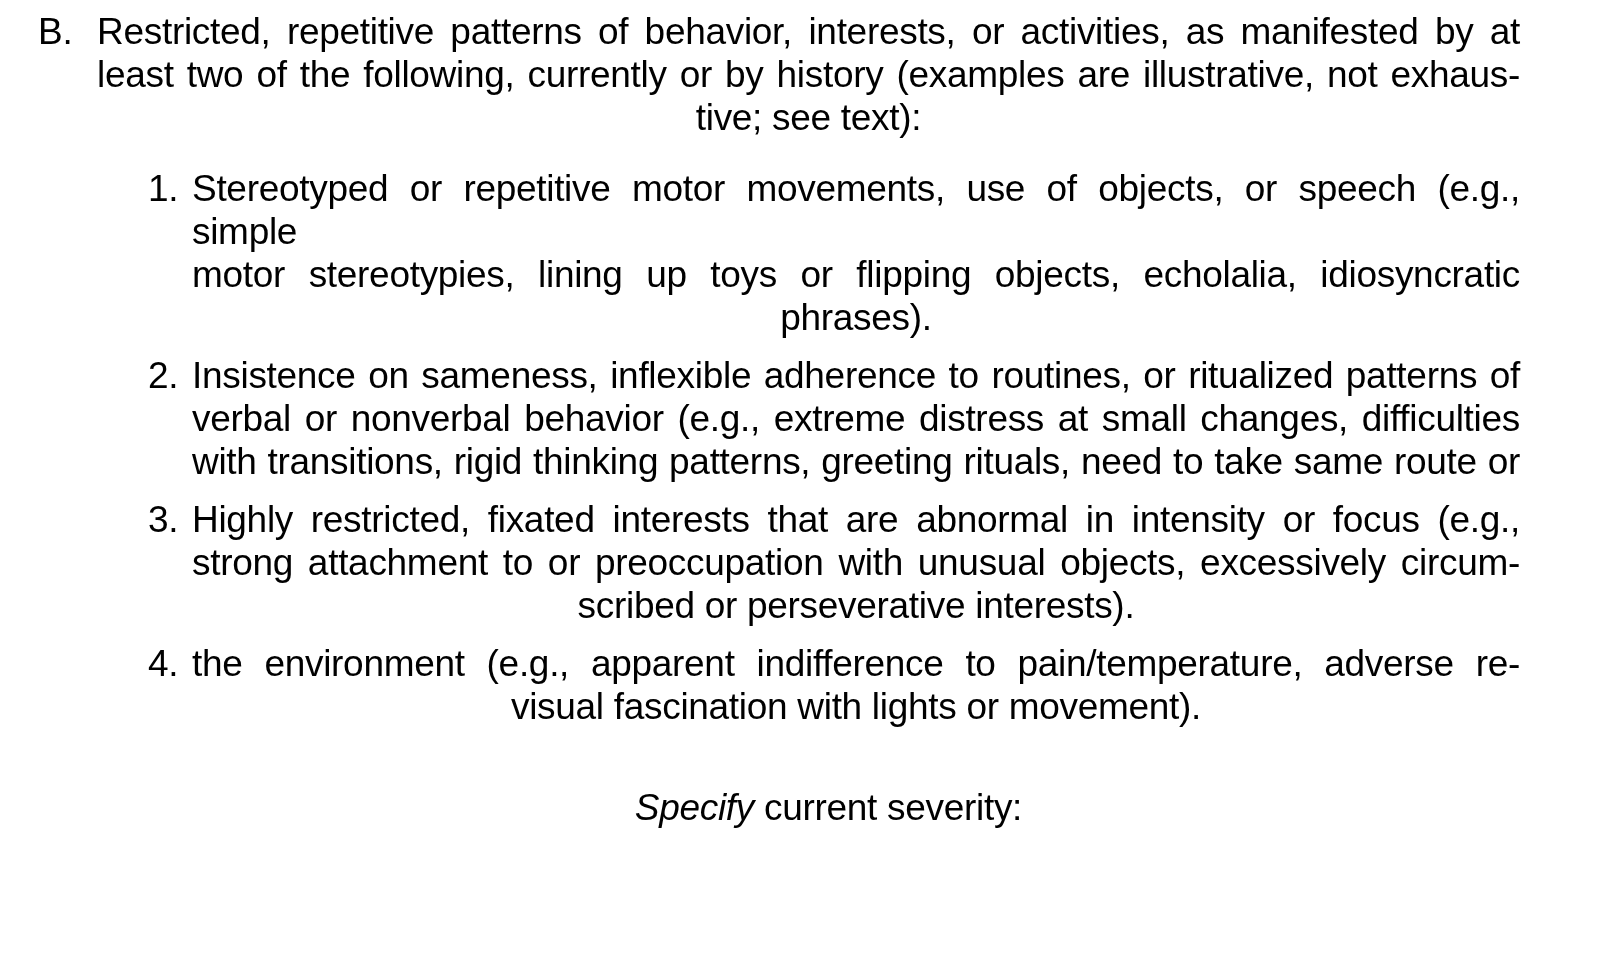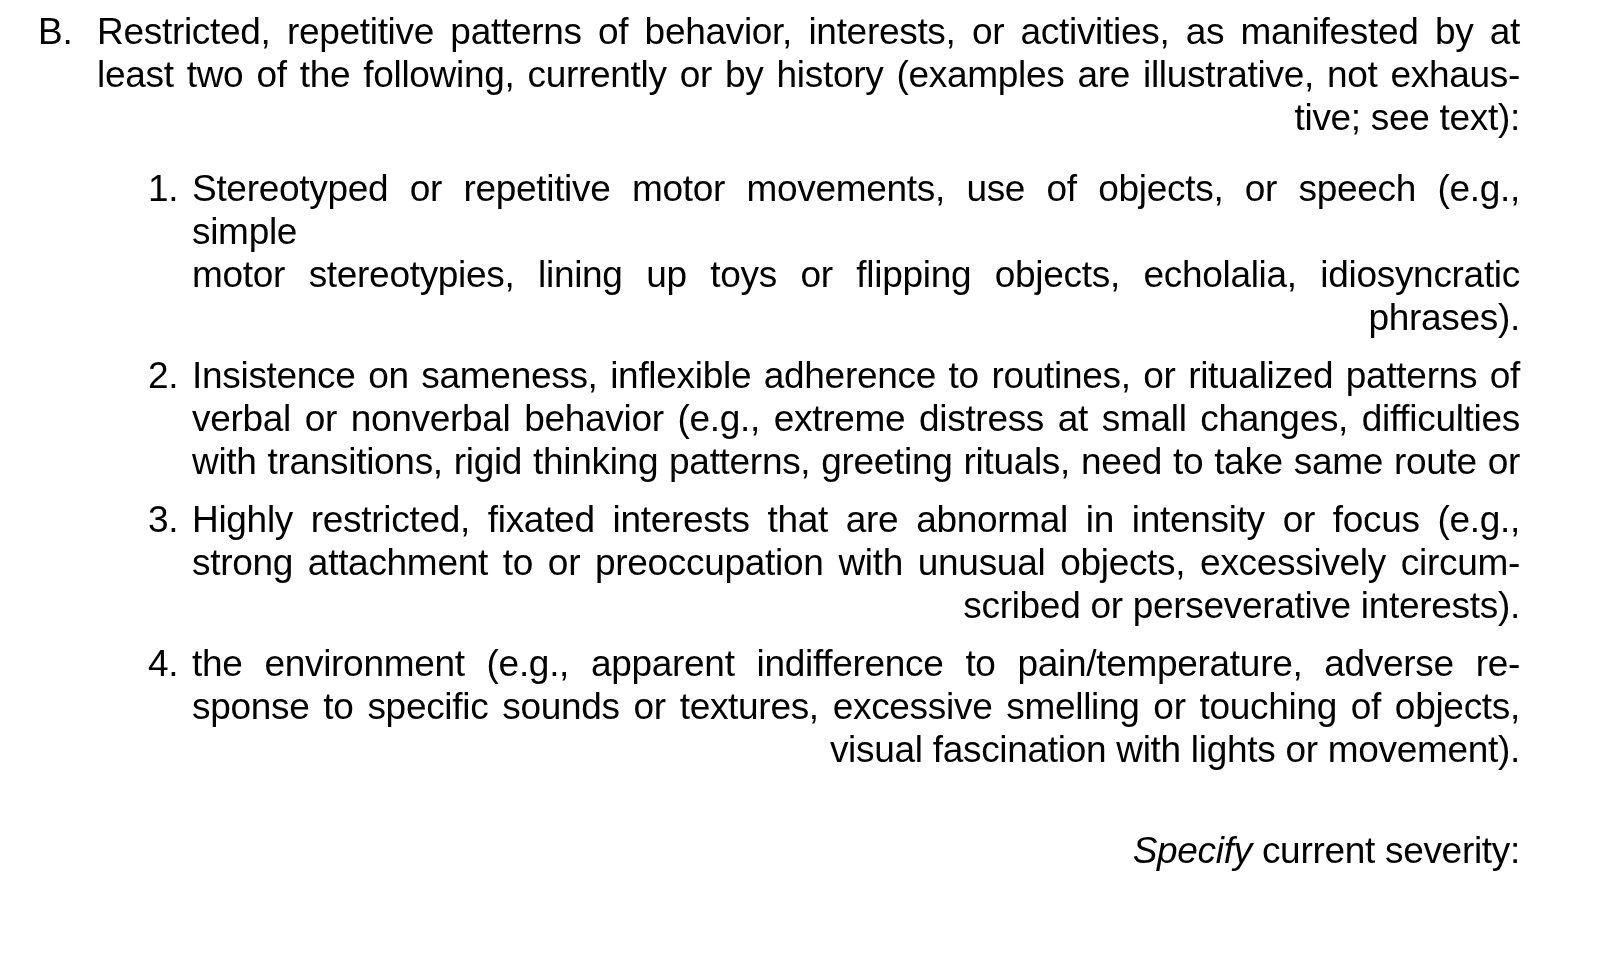--- a/index.html
+++ b/index.html
@@ -15,21 +15,21 @@
     overflow: hidden;
     box-sizing: border-box;
     padding: 10px 94px 0 38px;
     font-family: "Liberation Sans", "DejaVu Sans", sans-serif;
     font-size: 37px;
     line-height: 43px;
     color: #000000;
     letter-spacing: -0.3px;
   }
   .line {
-    text-align: right;
+    text-align: center;
     white-space: pre-wrap;
   }
   .line.just {
     text-align: justify;
     text-align-last: justify;
   }
   .row {
     display: flex;
     align-items: flex-start;
   }
@@ -105,21 +105,20 @@
       <div class="line just">Highly restricted, fixated interests that are abnormal in intensity or focus (e.g.,</div>
       <div class="line just">strong attachment to or preoccupation with unusual objects, excessively circum-</div>
       <div class="line">scribed or perseverative interests).</div>
     </div>
   </div>
 
   <div class="row item">
     <div class="item-number">4.</div>
     <div class="item-body">
       <div class="line just">the environment (e.g., apparent indifference to pain/temperature, adverse re-</div>
-      <div class="line just">sponse to specific sounds or textures, excessive smelling or touching of objects,</div>
       <div class="line">visual fascination with lights or movement).</div>
     </div>
   </div>
 
   <div class="specify line">
     <span class="italic">Specify</span><span> current severity:</span>
   </div>
 
 </div>
 

